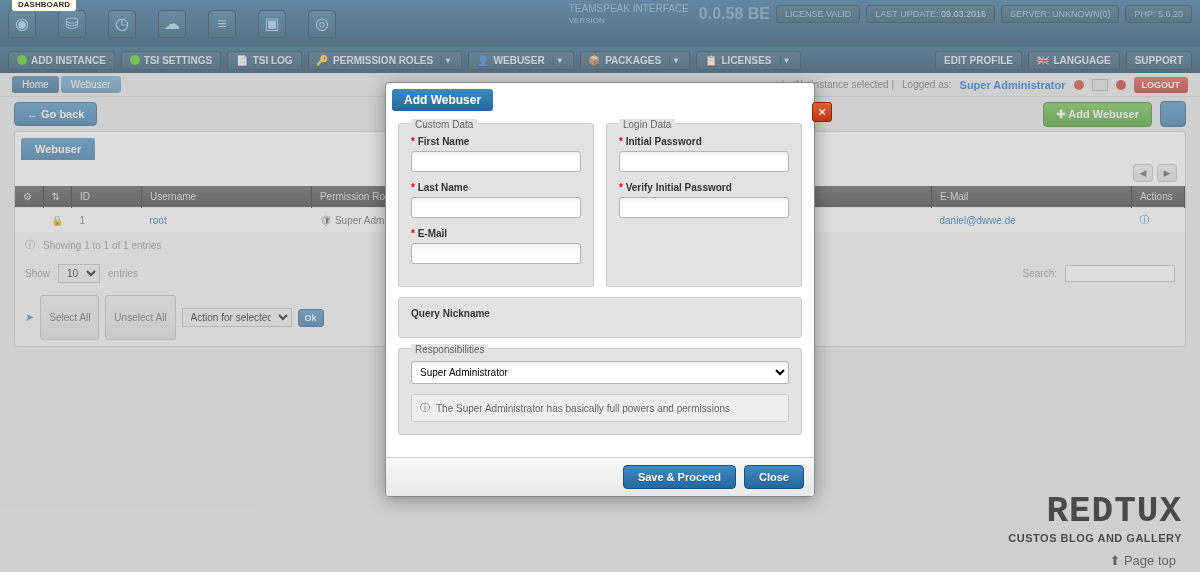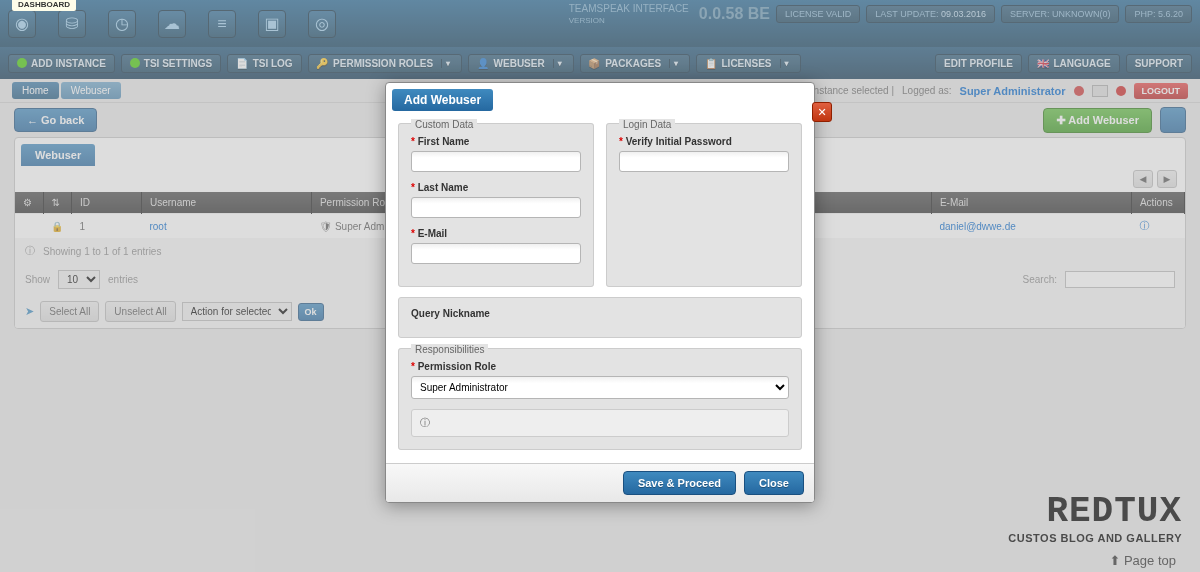--- a/index.html
+++ b/index.html
@@ -3,21 +3,21 @@
 <meta charset="utf-8">
 <style>
 *{box-sizing:border-box;margin:0;padding:0;font-family:Arial,Helvetica,sans-serif}
 body{width:1200px;height:572px;background:#e8e8e8;overflow:hidden;position:relative;font-size:11px}
 .topbar{height:47px;background:linear-gradient(#1e6494,#0d3d5c);position:relative;display:flex;align-items:center;padding:0 8px;gap:22px}
 .topbar-right{position:absolute;right:8px;top:3px;display:flex;align-items:center;gap:6px;color:#7fb0cf;font-size:10px}
 .tb-version{color:#6a99b5;font-size:16px;font-weight:bold;margin-left:4px}
 .tb-btn{background:linear-gradient(#2a5a7a,#174460);border:1px solid #0c2d43;border-radius:3px;padding:3px 8px;color:#8db9d6;font-size:9px}
 .dash-tab{position:absolute;top:-2px;left:12px;background:#fefdea;color:#333;font-size:8px;font-weight:bold;padding:2px 6px;border-radius:2px;z-index:5}
 .nav-icon{width:28px;height:28px;background:linear-gradient(#2b6c99,#164866);border:1px solid #0a2a3e;border-radius:4px;display:flex;align-items:center;justify-content:center;color:#a0d0ee;font-size:16px}
-.menubar{height:32px;background:linear-gradient(#1a5279,#0d3552);display:flex;align-items:center;padding:0 8px;gap:6px}
+.menubar{height:26px;background:linear-gradient(#1a5279,#0d3552);display:flex;align-items:center;padding:0 8px;gap:6px}
 .menu-btn{display:flex;align-items:center;gap:4px;background:linear-gradient(#2a5a7a,#174460);border:1px solid #0c2d43;border-radius:3px;padding:3px 8px;color:#dbeaf4;font-size:10px;font-weight:bold;text-shadow:0 1px 0 rgba(0,0,0,.4)}
 .menu-spacer{flex:1}
 .dd{width:12px;border-left:1px solid #0c2d43;margin-left:4px;padding-left:4px;font-size:8px}
 .infobar{height:24px;background:#e8e8e8;display:flex;align-items:center;padding:0 12px;gap:8px;border-bottom:1px solid #d0d0d0}
 .breadcrumb{display:flex;align-items:center;gap:2px}
 .bc-item{background:linear-gradient(#3a7aa8,#1f5880);color:#fff;padding:3px 10px;border-radius:3px;font-size:10px}
 .info-spacer{flex:1}
 .info-txt{color:#666;font-size:10px}
 .info-link{color:#0066cc;font-weight:bold}
 .mail-ic{width:16px;height:12px;background:#ddd;border:1px solid #aaa}
@@ -29,21 +29,21 @@
 .panel{margin:0 14px;background:#fff;border:1px solid #c5c5c5;border-radius:4px;overflow:hidden}
 .panel-tab{display:inline-block;background:linear-gradient(#3f8abf,#2568a0);color:#fff;padding:5px 14px;margin:6px 0 0 6px;border-radius:3px 3px 0 0;font-size:11px;font-weight:bold}
 .table{width:100%;border-collapse:collapse}
 .table th{background:linear-gradient(#4a4a4a,#2e2e2e);color:#ddd;padding:5px 8px;text-align:left;font-size:10px;font-weight:normal;border-right:1px solid #1a1a1a}
 .table td{padding:5px 8px;border-top:1px solid #eee;font-size:10px;color:#555}
 .table td a{color:#0066cc}
 .table-footer{padding:6px 10px;display:flex;align-items:center;gap:8px;background:#f5f5f5;color:#888;font-size:10px}
 .table-footer2{padding:6px 10px;display:flex;align-items:center;gap:6px;background:#f5f5f5}
 .show-sel{border:1px solid #bbb;padding:2px 4px;font-size:10px}
 .search-in{border:1px solid #bbb;padding:2px 6px;width:110px;font-size:10px}
-.sel-btn{background:linear-gradient(#eee,#ddd);border:1px solid #bbb;border-radius:3px;padding:4px 8px;font-size:10px;color:#555}
+.sel-btn{background:linear-gradient(#eee,#ddd);border:1px solid #bbb;border-radius:3px;padding:16px 8px;font-size:10px;color:#555}
 .ok-btn{background:linear-gradient(#3f8abf,#2568a0);border:1px solid #1a5080;border-radius:3px;padding:3px 6px;color:#fff;font-size:9px;font-weight:bold}
 .nav-arr{background:linear-gradient(#eee,#ddd);border:1px solid #bbb;border-radius:3px;width:20px;height:18px;font-size:9px;color:#555;display:inline-flex;align-items:center;justify-content:center}
 .modal-wrap{position:absolute;inset:0;background:rgba(180,180,180,.45);display:flex;align-items:flex-start;justify-content:center;padding-top:82px}
 .modal{width:430px;background:#fff;border:1px solid #888;border-radius:4px;box-shadow:0 3px 18px rgba(0,0,0,.35);overflow:hidden}
 .modal-title{display:inline-block;background:linear-gradient(#3f8abf,#2568a0);color:#fff;padding:4px 12px;margin:6px 0 0 6px;border-radius:3px;font-size:12px;font-weight:bold}
 .modal-body{padding:12px;max-height:352px;overflow-y:auto}
 .fs-row{display:flex;gap:12px;margin-bottom:10px}
 .fs{flex:1;border:1px solid #ccc;border-radius:3px;padding:10px 12px 12px;background:#e3e3e3}
 .fs-legend{font-size:10px;color:#666;padding:0 4px;background:#e3e3e3;position:relative;top:-16px;display:inline-block}
 .fs-inner{margin-top:-10px}
@@ -214,35 +214,37 @@
           <span class="fs-legend">Custom Data</span>
           <div class="fs-inner">
             <div class="fld"><label><span class="req">*</span> <span>First Name</span></label><input style=""></div>
             <div class="fld"><label><span class="req">*</span> <span>Last Name</span></label><input style=""></div>
             <div class="fld"><label><span class="req">*</span> <span>E-Mail</span></label><input style=""></div>
           </div>
         </fieldset>
         <fieldset class="fs">
           <span class="fs-legend">Login Data</span>
           <div class="fs-inner">
+            <div class="fld"><label><span class="req">*</span> <span>Initial Password</span></label><input type="password" style=""></div>
             <div class="fld"><label><span class="req">*</span> <span>Verify Initial Password</span></label><input type="password" style=""></div>
           </div>
         </fieldset>
       </div>
       <div class="fs-full" style="padding-bottom:12px">
         <div style="font-size:10px;font-weight:bold;color:#333;margin-bottom:6px">Query Nickname</div>
       </div>
       <fieldset class="fs-full">
         <span class="fs-legend">Responsibilities</span>
         <div class="fs-inner">
-          <div class="fld"><label><span class="req">*</span> <span>Permission Role</span></label>
+          <div class="fld">
             <select><option>Super Administrator</option></select>
           </div>
           <div class="info-box">
               <span>ⓘ</span>
+              <span>The Super Administrator has basically full powers and permissions</span>
             </div>
         </div>
       </fieldset>
     </div>
     <div class="modal-footer">
       <div class="mbtn">Save &amp; Proceed</div>
       <div class="mbtn">Close</div>
     </div>
   </div>
 </div>

